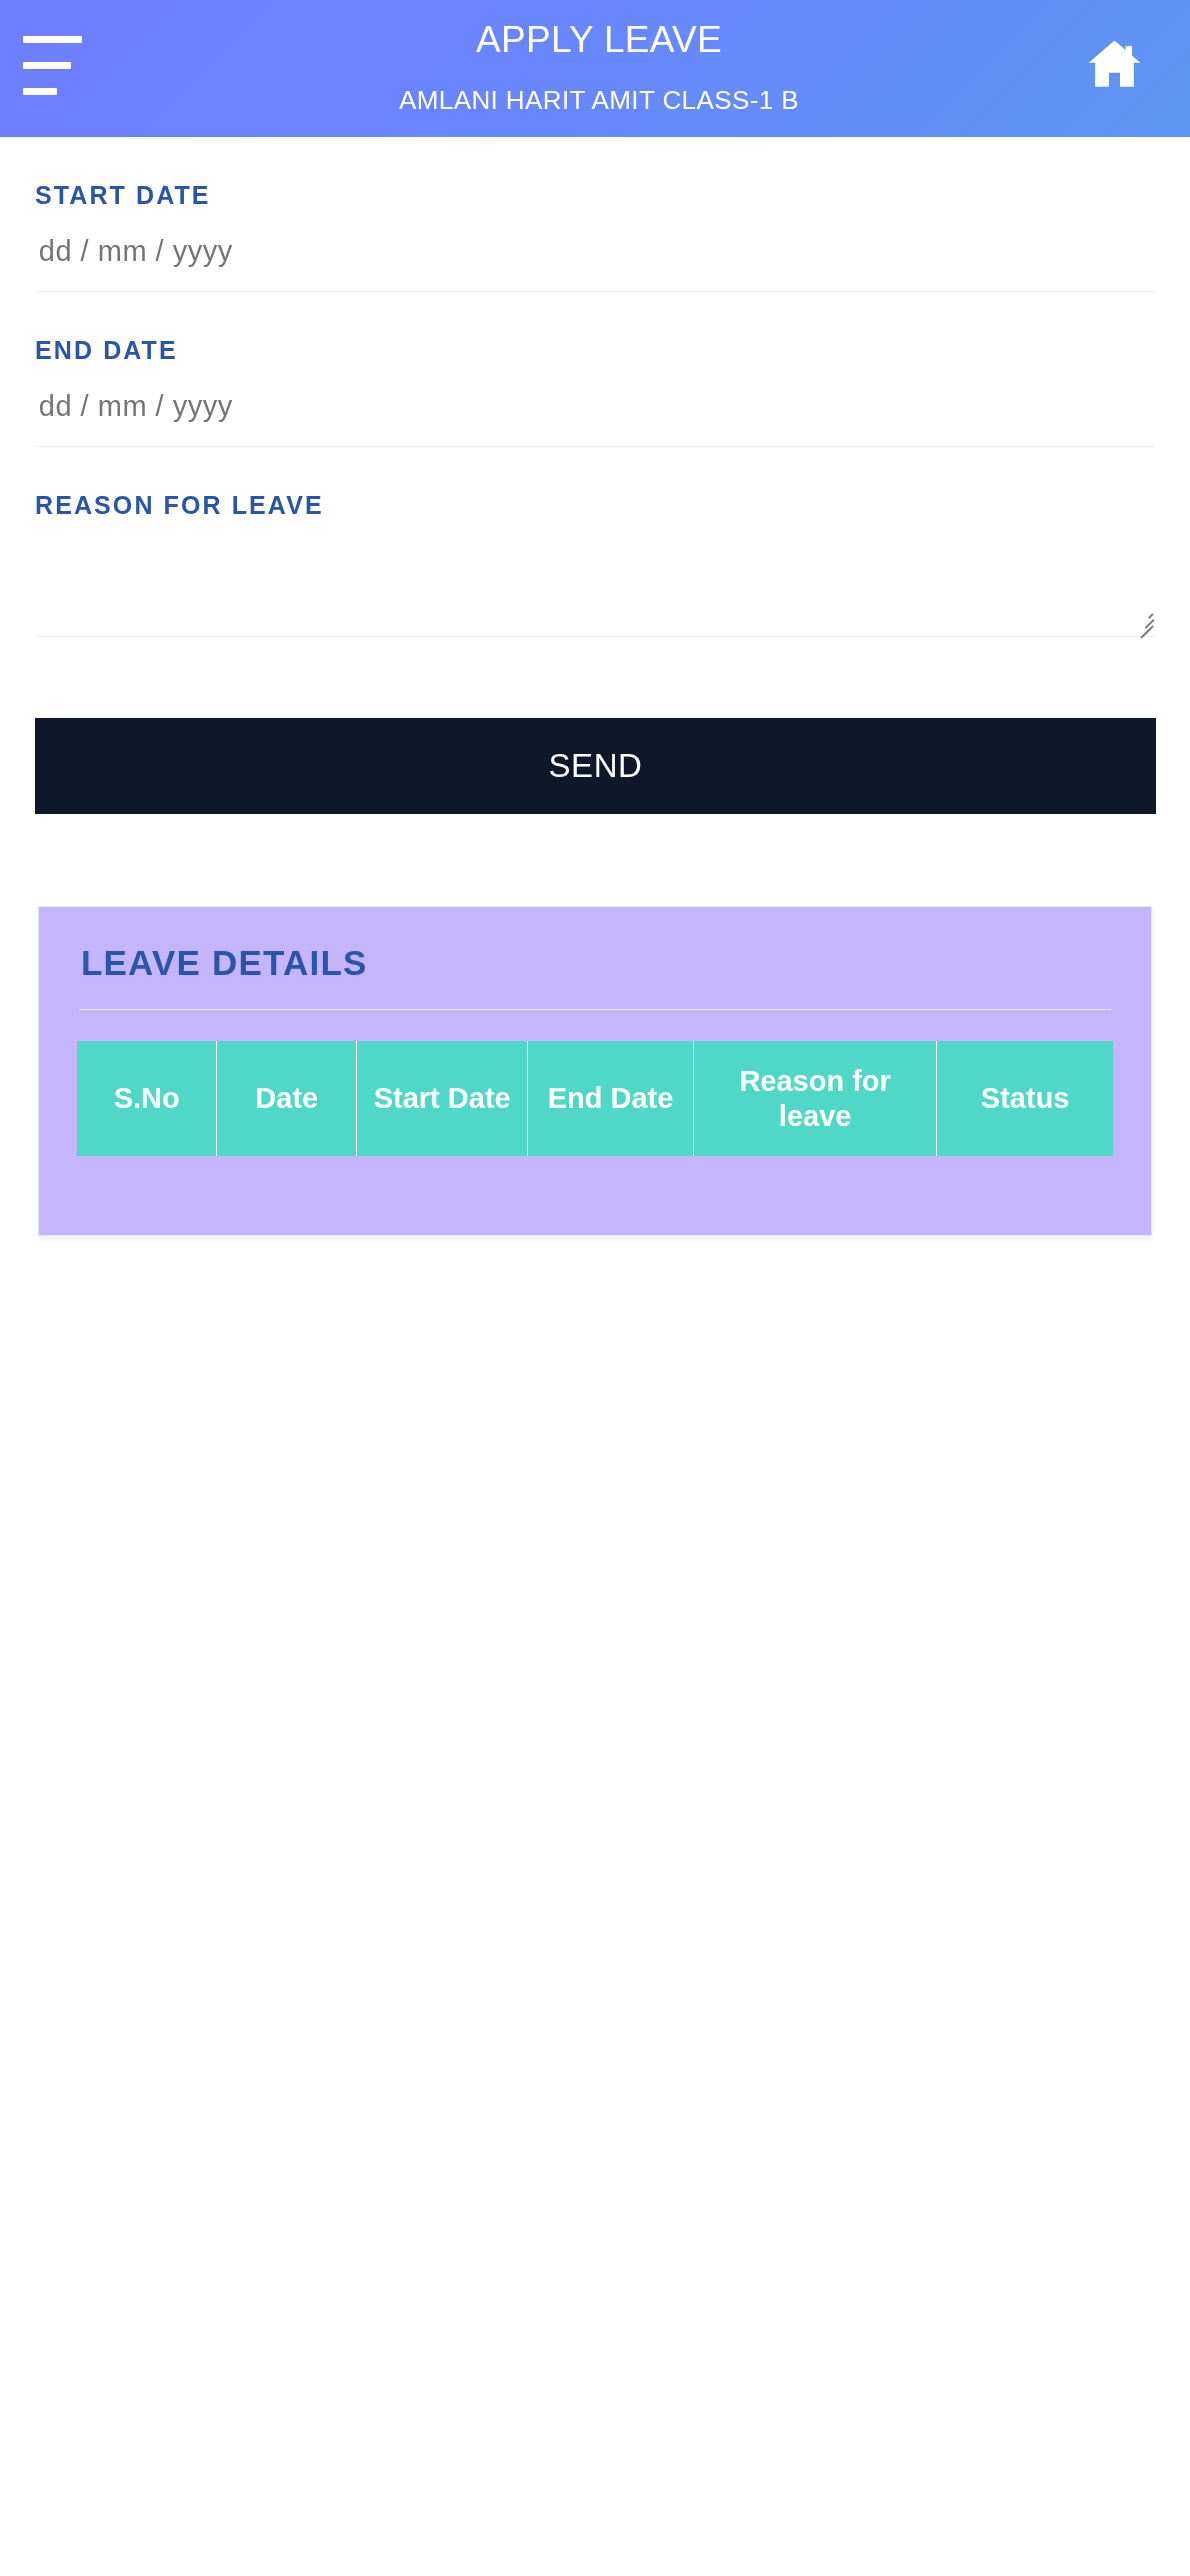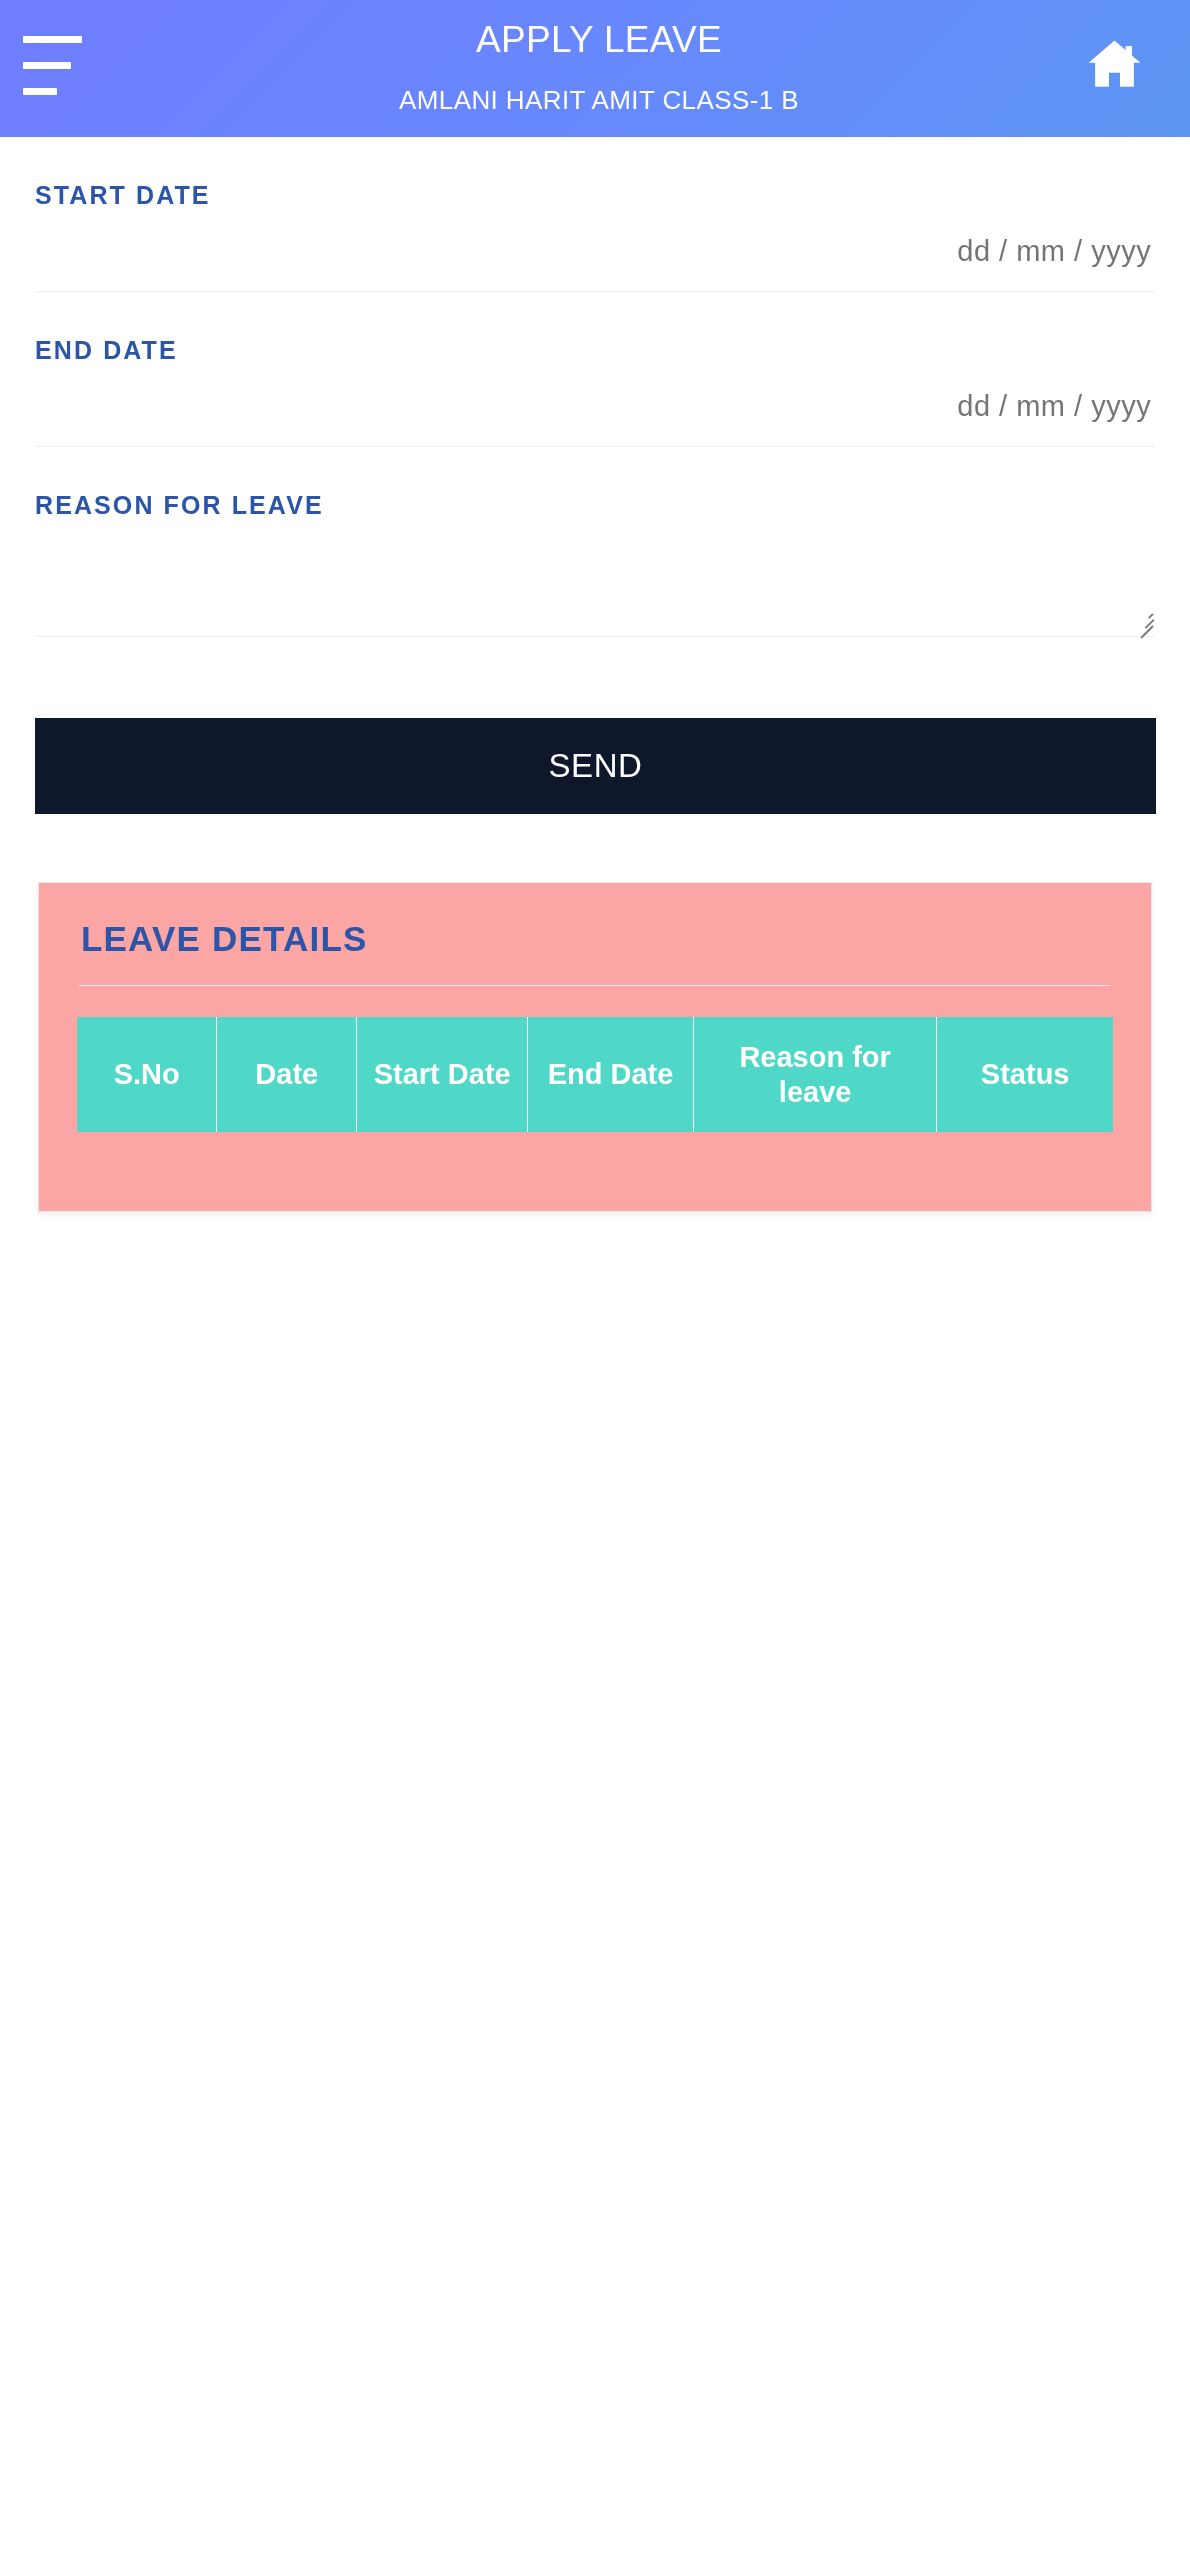--- a/index.html
+++ b/index.html
@@ -118,21 +118,20 @@
     font-size: 29px;
     color: #111111;
     padding: 25px 3.8px 23px 3.8px;
     outline: none;
     display: block;
   }
 
   .date-field {
     color: #8b5cf6;
     letter-spacing: 0.5px;
-    text-align: right;
   }
 
   .textarea-wrap {
     position: relative;
     margin-top: 29px;
   }
   .reason-area {
     width: 100%;
     height: 88px;
     border: none;
@@ -180,22 +179,22 @@
     font-family: "Liberation Sans", sans-serif;
     font-size: 33px;
     font-weight: 400;
     letter-spacing: 0.6px;
     cursor: pointer;
     text-align: center;
   }
 
   
   .card {
-    margin: 68px 38px 0 38px;
-    background: #fca5a5;
+    margin: 92px 38px 0 38px;
+    background: #c4b5fd;
     border: 1px solid #e8e8e8;
     box-shadow: 0 2.9px 5.8px rgba(0,0,0,0.07);
     padding: 35px 21px 35px 21px;
   }
 
   .card-title {
     color: #2b55a8;
     font-size: 35px;
     font-weight: 700;
     letter-spacing: 1.2px;

